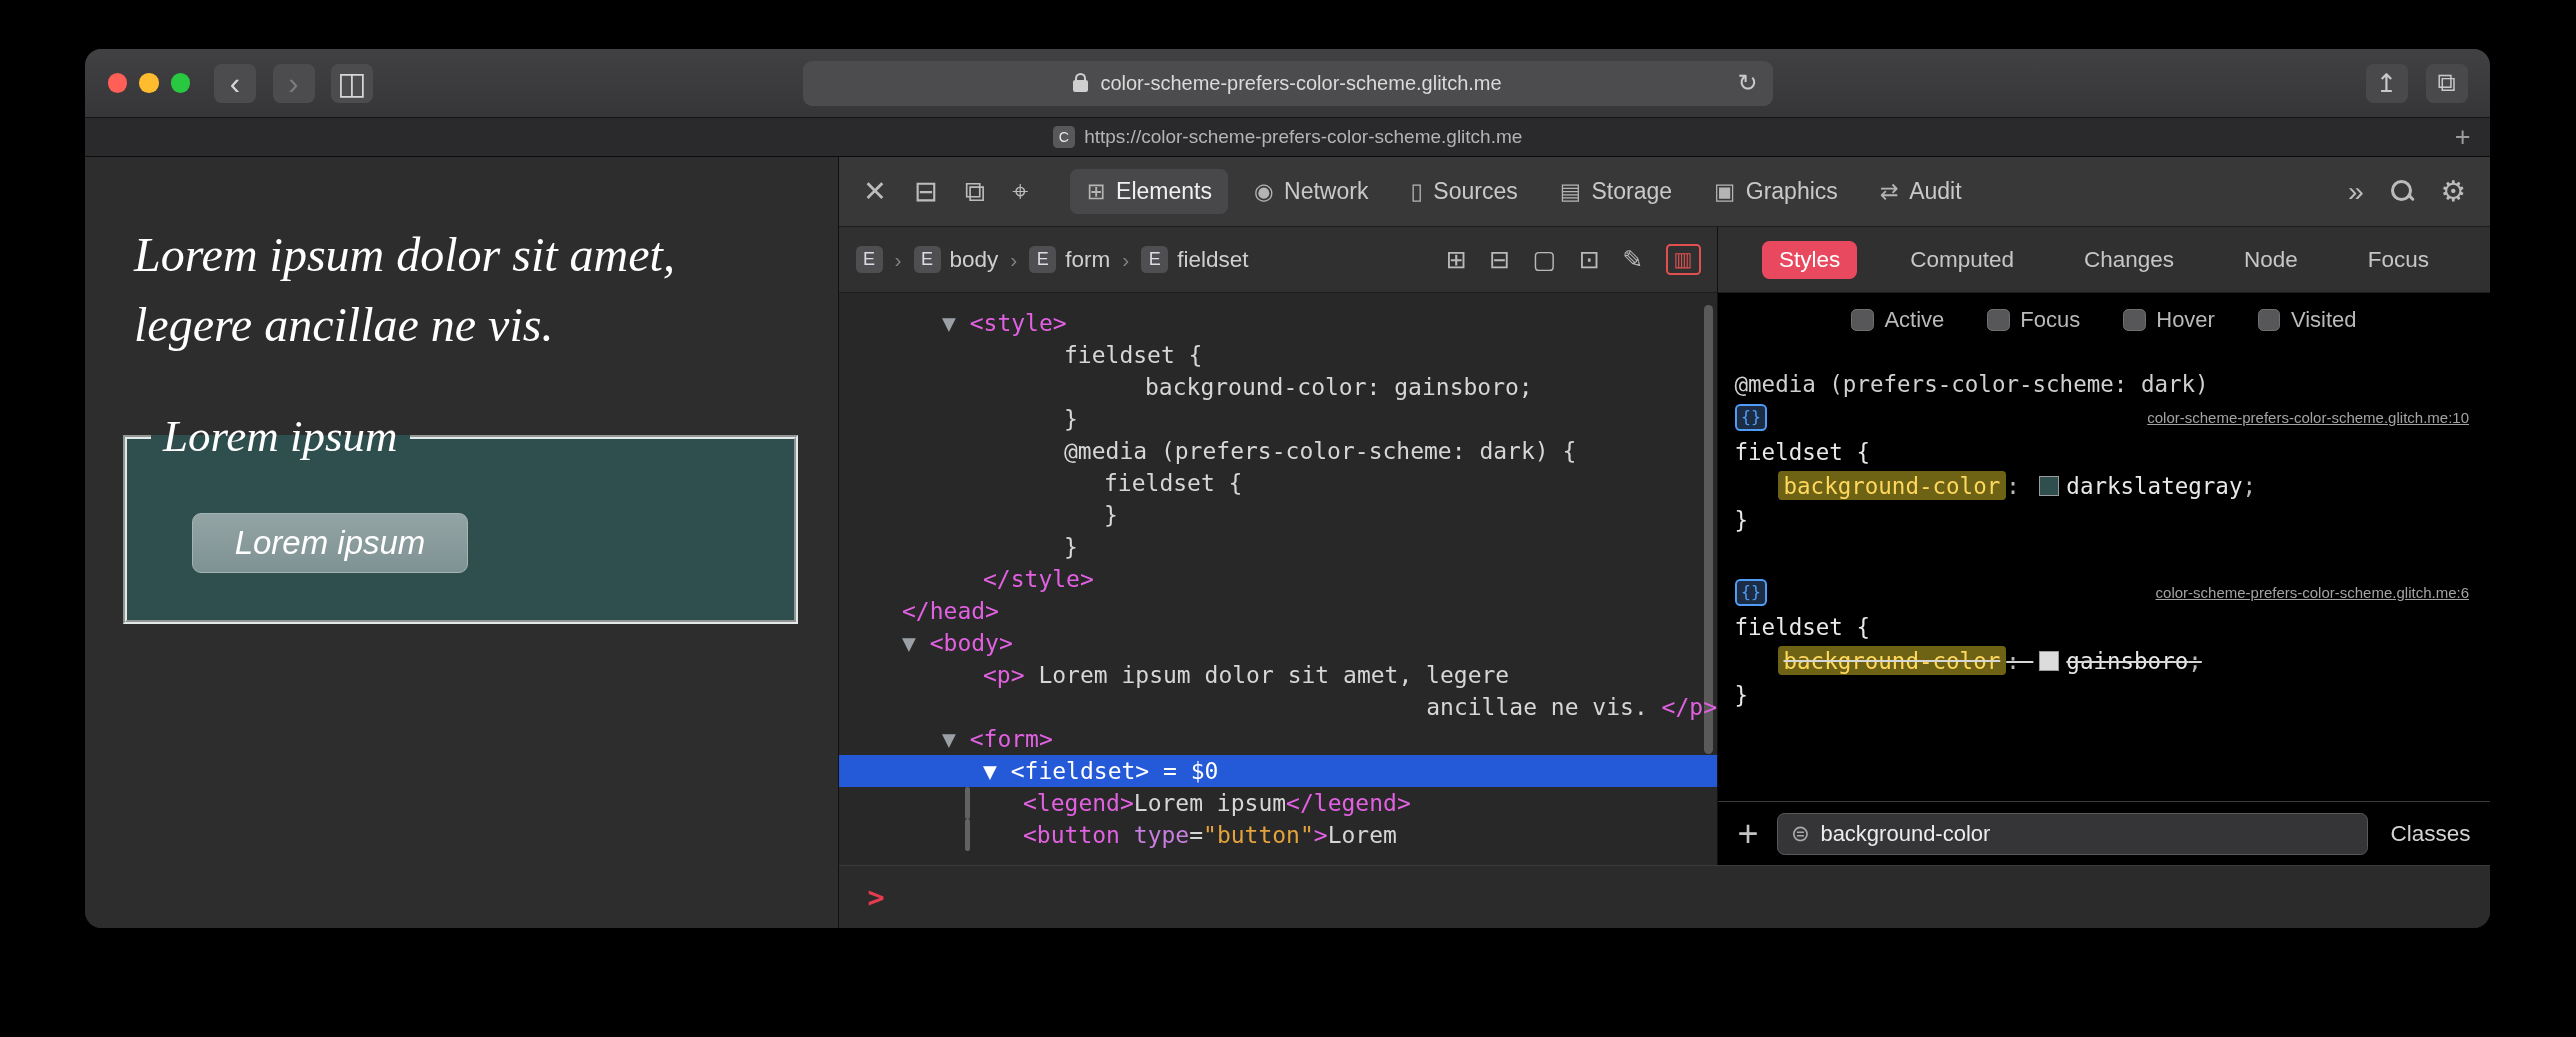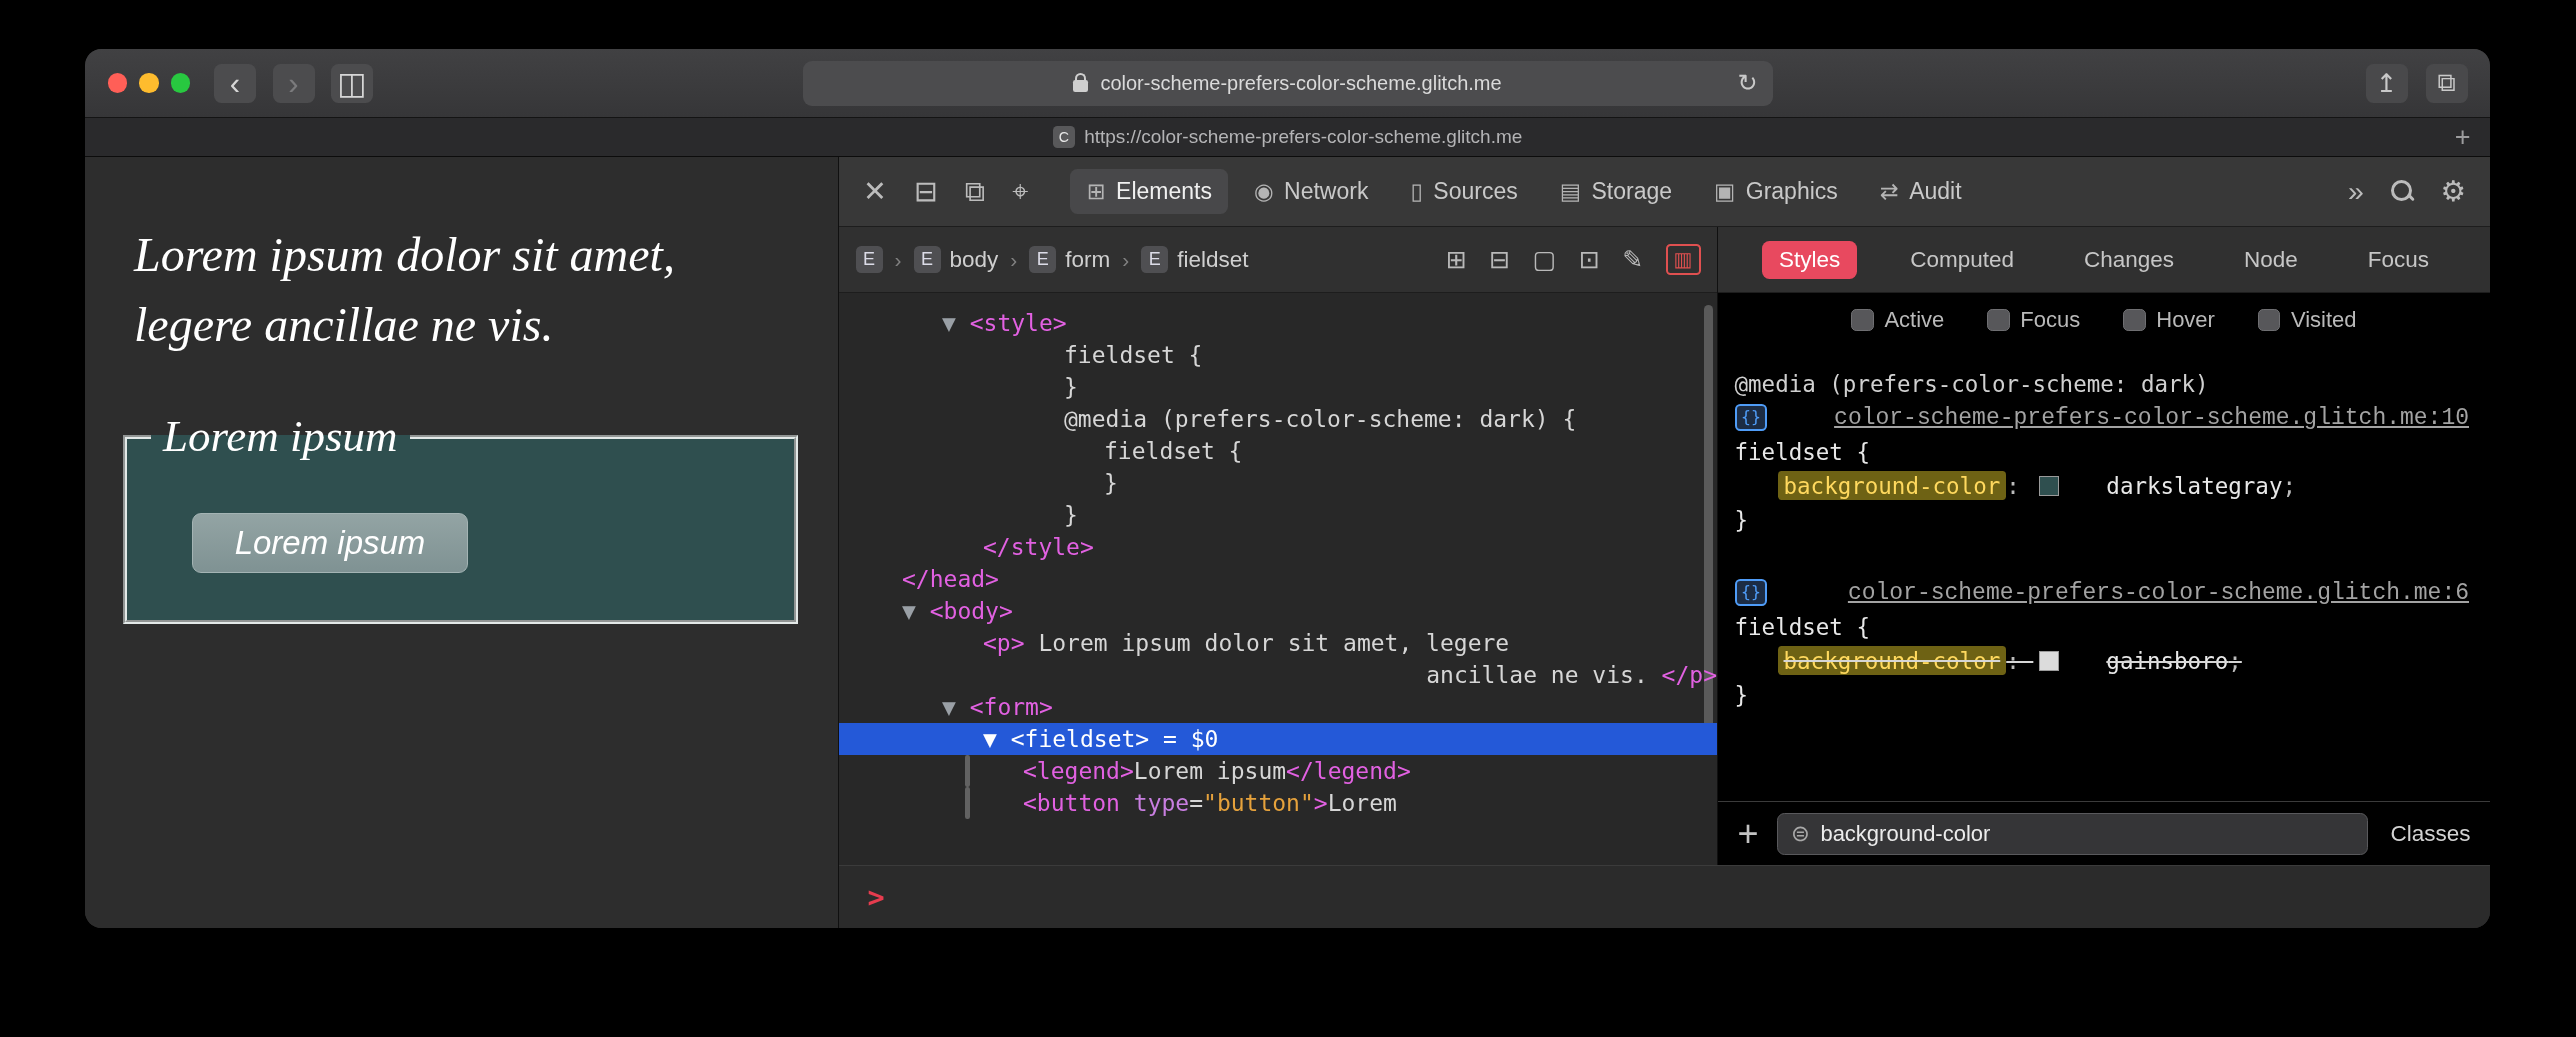--- a/index.html
+++ b/index.html
@@ -104,29 +104,29 @@
   .pseudo { display:flex; align-items:center; gap:10.5px; white-space:nowrap; }
   .checkbox { width:22.5px; height:22.5px; border-radius:5.2px; background:#57575a; border:0.7px solid #6f6f72; }
 
   .styles-rules { flex:1; padding:19.5px 21px 0 16.5px; font-family:"DejaVu Sans Mono",monospace;
     font-size:22.5px; line-height:34px; color:#d6d6d6; overflow:hidden; }
   .media-line { color:#d0d0d0; }
   .rule-block + .rule-block { margin-top:39px; }
   .rule-head { display:flex; align-items:center; justify-content:space-between; }
   .brace-icon { color:#4f9cf7; border:2.2px solid #4f9cf7; border-radius:5.2px; font-size:16.5px;
     padding:0.7px 4.5px; background:#1c2c44; line-height:22.5px; }
-  .rule-link { color:#a3a3a3; text-decoration:underline; font-family:Liberation Mono, monospace;
-    font-size:23px;margin-left:40px; }
+  .rule-link { color:#a3a3a3; text-decoration:underline; font-family:Liberation Sans, sans-serif;
+    font-size:15px;margin-left:40px; }
   .rule-selector, .rule-close { color:#e8e8e8; }
   .rule-decl { padding-left:43px; }
   .prop-hl { background:#6e6214; color:#ffd95e; padding:1.5px 6px; border-radius:3.7px; }
   .punct { color:#bbb; }
   .swatch { display:inline-block; width:19.5px; height:19.5px; border:1.5px solid #9a9a9a;
     vertical-align:-2.2px; margin:0 7.5px 0 6px; }
-  .val { color:#e8e8e8;margin-left:40px; }
+  .val { color:#e8e8e8; }
   .rule-decl.overridden { text-decoration:line-through; text-decoration-color:#d6d6d6; }
 
   .filterbar { height:64px; border-top:0.7px solid #3b3b3b; display:flex; align-items:center;
     padding:0 19.5px; gap:18px; flex:none; }
   .add-btn { font-size:36px; color:#c2c2c2; line-height:1; }
   .filter-input { flex:1; height:42px; background:#353537; border:0.7px solid #59595c; border-radius:7.5px;
     display:flex; align-items:center; padding:0 13.5px; gap:10.5px; }
   .filter-input input { background:transparent; border:none; outline:none; color:#ececec;
     font-size:22px; font-family:"Liberation Sans",sans-serif; width:100%; }
   .filter-icon { color:#a8a8a8; font-size:22.5px; }
@@ -252,20 +252,21 @@
                   <span>⊡</span>
                   <span>✎</span>
                 </span>
               <span class="badge-toggle">▥</span>
             </div>
           </div>
           <div class="domtree" id="domtree">
             <div class="dom-scrollbar"></div>
           <div class="dom-line" style="padding-left: 103px;"><span class="seg-arrow">▼ </span><span class="seg-tag">&lt;style&gt;</span></div>
               <div class="dom-line" style="padding-left: 225px;"><span class="seg-plain">fieldset {</span></div>
+              <div class="dom-line" style="padding-left: 306px;"><span class="seg-plain">background-color: gainsboro;</span></div>
               <div class="dom-line" style="padding-left: 225px;"><span class="seg-plain">}</span></div>
               <div class="dom-line" style="padding-left: 225px;"><span class="seg-plain">@media (prefers-color-scheme: dark) {</span></div>
               <div class="dom-line" style="padding-left: 265px;"><span class="seg-plain">fieldset {</span></div>
               <div class="dom-line" style="padding-left: 265px;"><span class="seg-plain">}</span></div>
               <div class="dom-line" style="padding-left: 225px;"><span class="seg-plain">}</span></div>
               <div class="dom-line" style="padding-left: 144px;"><span class="seg-tag">&lt;/style&gt;</span></div>
               <div class="dom-line" style="padding-left: 63px;"><span class="seg-tag">&lt;/head&gt;</span></div>
               <div class="dom-line" style="padding-left: 63px;"><span class="seg-arrow">▼ </span><span class="seg-tag">&lt;body&gt;</span></div>
               <div class="dom-line" style="padding-left: 144px;"><span class="seg-tag">&lt;p&gt;</span><span class="seg-plain"> Lorem ipsum dolor sit amet, legere</span></div>
               <div class="dom-line" style="padding-left: 144px; text-align: right;"><span class="seg-plain">ancillae ne vis. </span><span class="seg-tag">&lt;/p&gt;</span></div>

